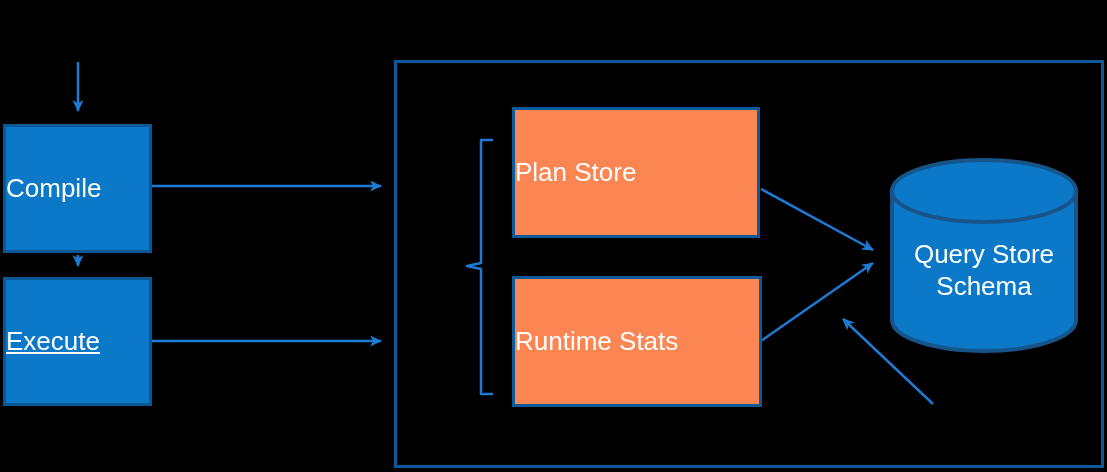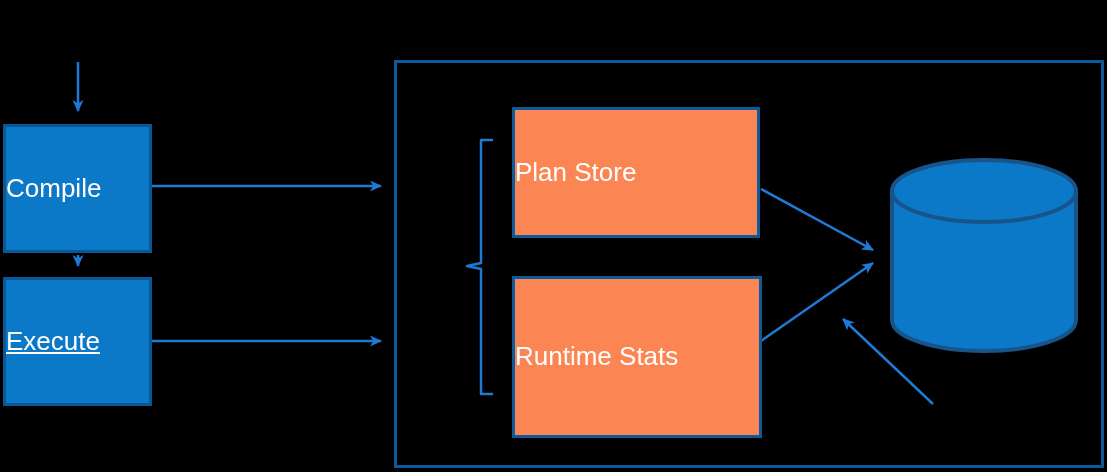--- a/index.html
+++ b/index.html
@@ -38,21 +38,21 @@
   .execute-node  { left: 3px;  top: 277px; width: 149px; height: 129px; text-decoration: underline; }
   .container-box {
     position: absolute;
     left: 394px; top: 60px;
     width: 710px; height: 408px;
     box-sizing: border-box;
     border: 3px solid #0c5a99;
     background: transparent;
   }
   .plan-store-node    { left: 512px; top: 107px; width: 248px; height: 131px; }
-  .runtime-stats-node { left: 512px; top: 276px; width: 250px; height: 162px; }
+  .runtime-stats-node { left: 512px; top: 276px; width: 250px; height: 131px; }
   .db-label {
     position: absolute;
     left: 889px; top: 238px;
     width: 190px;
     color: #ffffff;
     font-size: 26px;
     line-height: 32px;
     text-align: center;
   }
   svg.connector-layer {
@@ -102,14 +102,15 @@
   </div>
 
   <div class="node orange-node plan-store-node">
     <span>Plan Store</span>
   </div>
 
   <div class="node orange-node runtime-stats-node">
     <span>Runtime Stats</span>
   </div>
 
+  <div class="db-label">Query Store Schema</div>
 
 </div>
 
 </body></html>

